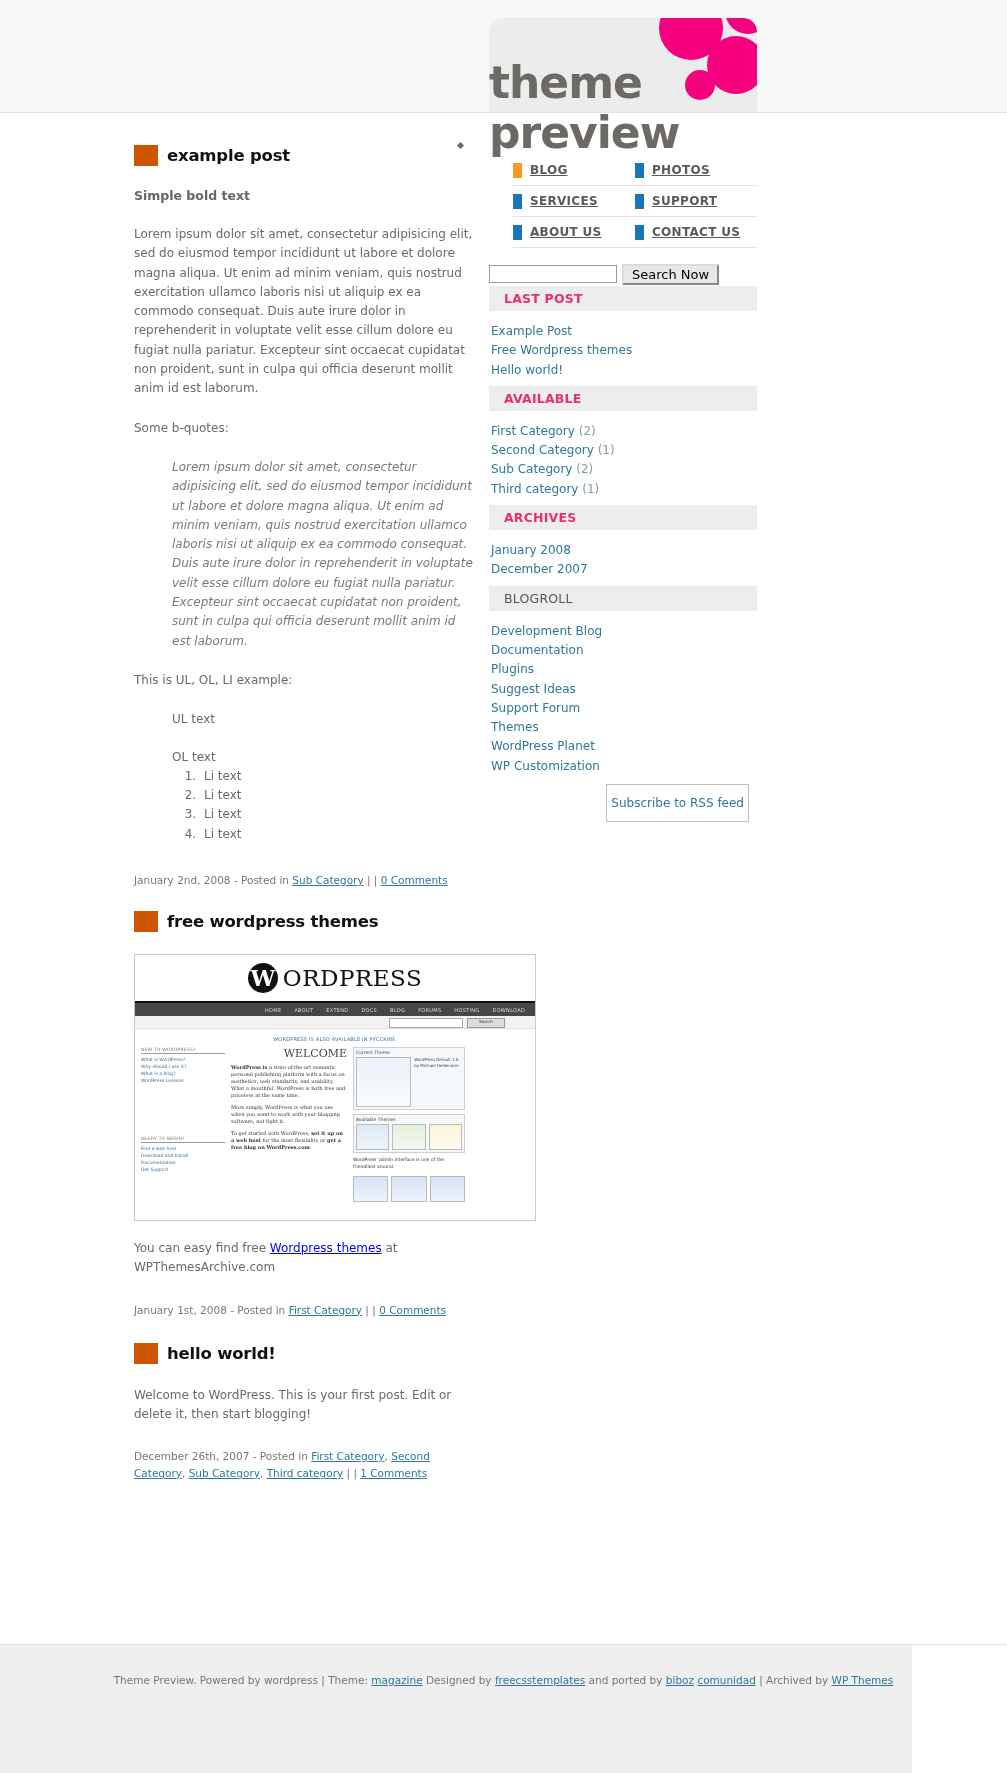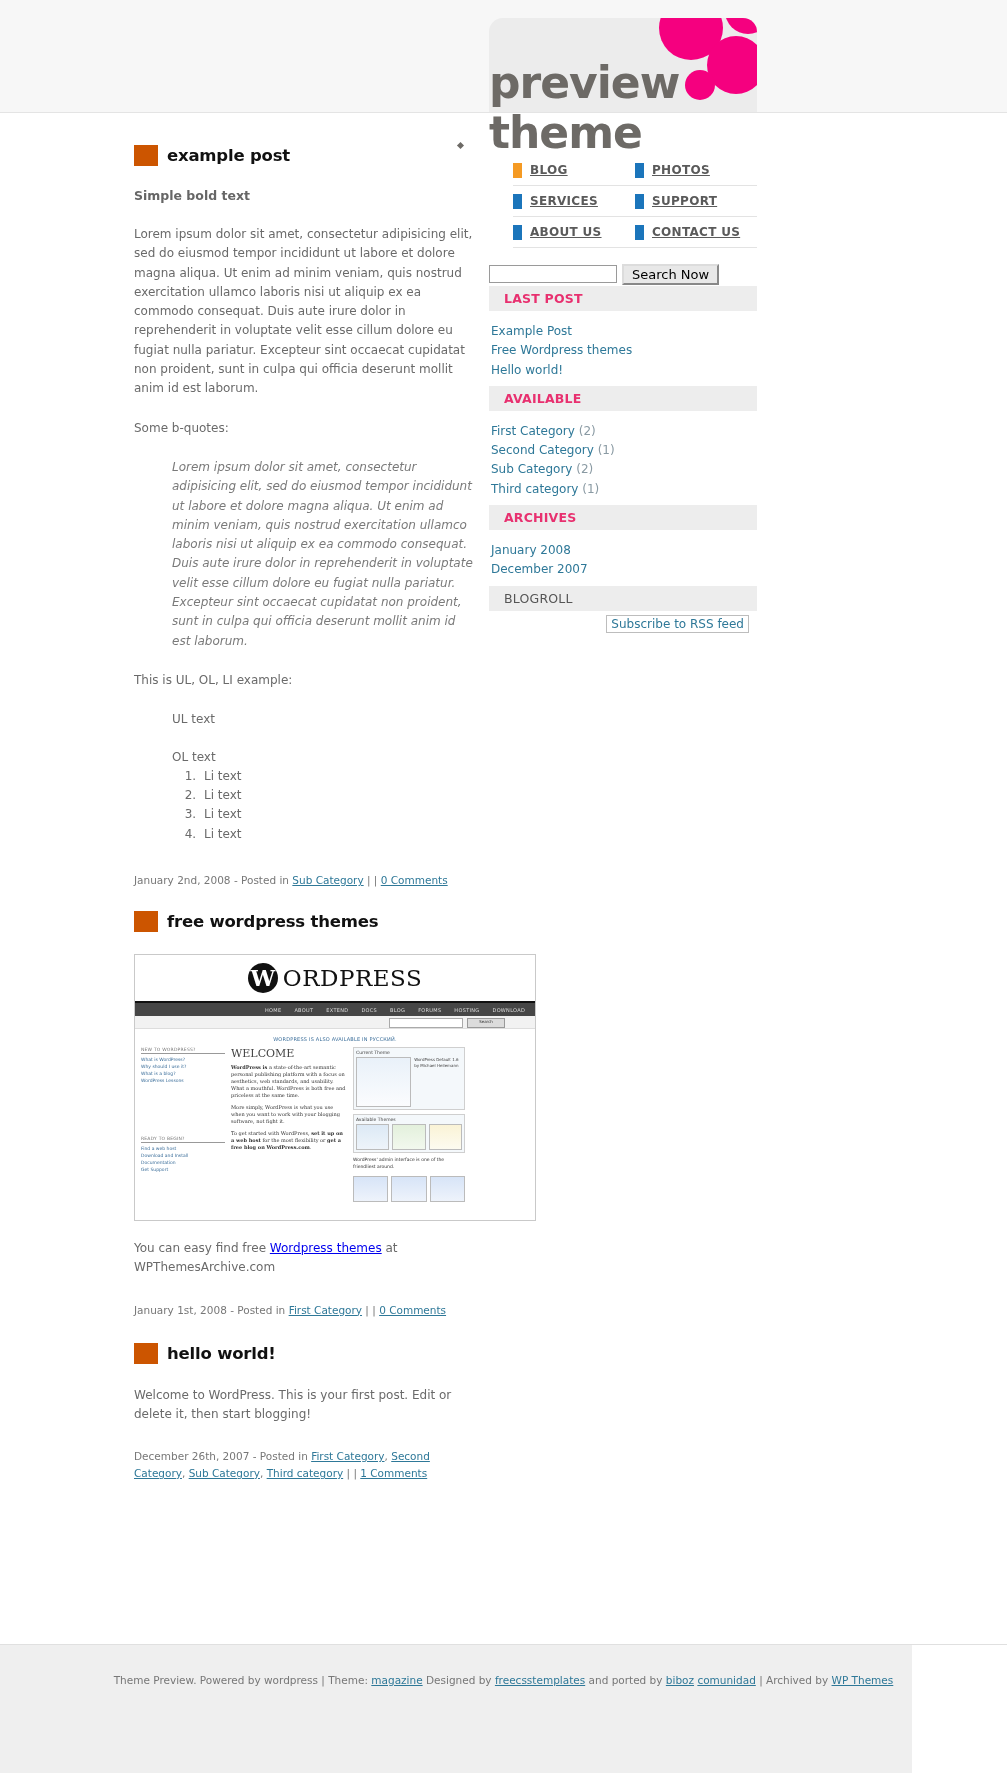--- a/index.html
+++ b/index.html
@@ -85,21 +85,21 @@
   }
   .widget-head.gray span{color:#555;font-weight:normal;}
   .widget-list{list-style:none;margin:0;padding:9px 0 6px 0;}
   .widget-list li{padding:0 0 0 2px;line-height:19.3px;}
   .widget-list li a{
     color:#2e7898;text-decoration:none;font-size:12px;
   }
   .cat-count{color:#8a9aa3;font-size:12px;}
   .rss-wrap{text-align:right;padding-right:8px;padding-top:2px;}
   .rss-link{
-    display:inline-block;border:1px solid #bdbdbd;padding:1px 4px;
+    display:inline-block;border:1px solid #bdbdbd;padding:11px 4px;
     color:#2e7898;font-size:12px;text-decoration:none;
   }
 
   
   .content{position:absolute;left:134px;top:145px;width:340px;}
   .post{margin-bottom:0;}
   .post-title{
     display:flex;align-items:center;margin:0 0 22px 0;
   }
   .post-bullet{
@@ -157,21 +157,21 @@
   .wp-searchrow .sbox{position:absolute;right:72px;top:2px;width:72px;height:8px;background:#fff;border:1px solid #aaa;}
   .wp-searchrow .sbtn{position:absolute;right:30px;top:2px;width:36px;height:8px;background:#dcdcdc;border:1px solid #999;font-size:4px;text-align:center;color:#333;}
   .wp-body{position:relative;height:192px;background:#fff;padding:4px 6px;box-sizing:border-box;}
   .wp-ruline{font-size:5px;color:#3b6e9a;text-align:center;padding:3px 0 5px;letter-spacing:.2px;}
   .wp-cols{display:flex;gap:6px;}
   .wp-c1{width:84px;}
   .wp-c2{width:116px;}
   .wp-c3{width:112px;}
   .wp-sechead{font-size:4.5px;color:#7a7a7a;border-bottom:1px solid #999;padding-bottom:1px;margin-bottom:2px;letter-spacing:.2px;}
   .wp-li{font-size:4.5px;color:#3b6e9a;line-height:7px;}
-  .wp-welcome{font-family:"DejaVu Serif","Liberation Serif",serif;font-size:11px;color:#444;margin-bottom:4px;}
+  .wp-welcome{font-family:"DejaVu Serif","Liberation Serif",serif;font-size:11px;color:#444;margin-bottom:4px;text-align:right;}
   .wp-ptxt{font-size:5px;color:#333;line-height:7px;margin-bottom:5px;font-family:"DejaVu Serif","Liberation Serif",serif;}
   .wp-panel{border:1px solid #cfcfcf;background:#f4f8fb;margin-bottom:4px;padding:2px;}
   .wp-panel .ph{font-size:4.5px;color:#444;margin-bottom:2px;}
   .wp-thumbrow{display:flex;gap:3px;}
   .wp-thumb{width:34px;height:24px;border:1px solid #bbb;background:linear-gradient(#dce9f5,#eef4fa);}
   .wp-thumb.g{background:linear-gradient(#e3f0dc,#f2f8ee);}
   .wp-thumb.y{background:linear-gradient(#faf3d6,#fdfbf0);}
   .wp-thumb.b{background:linear-gradient(#d7e4f7,#eef3fb);}
   .wp-caption{font-size:4.5px;color:#333;line-height:6.5px;margin-top:3px;}
   .wp-bigthumb{width:100px;height:48px;border:1px solid #bbb;background:linear-gradient(#e9f1f9,#fbfcfe);}
@@ -194,22 +194,22 @@
 <div class="page">
 
   <div class="header-band"></div>
   <div class="header-box">
     <div class="blob blob1"></div>
     <div class="blob blob2"></div>
     <div class="blob blob3"></div>
     <div class="blob blob4"></div>
   </div>
   <div class="site-title">
+    <span class="title-l2">theme</span>
     <span class="title-l2">preview</span>
-    <span class="title-l2">theme</span>
   </div>
   <div class="tiny-diamond"></div>
 
   <div class="nav">
     <div class="nav-row">
       <div class="nav-item">
         <span class="nav-bullet orange"></span>
         <a href="#">BLOG</a>
       </div>
       <div class="nav-item">
@@ -276,20 +276,30 @@
       <ul class="widget-list">
         <li><a href="#">January 2008</a></li>
         <li><a href="#">December 2007</a></li>
       </ul>
     </div>
 
     <div class="widget">
       <div class="widget-head gray">
         <span>BLOGROLL</span>
       </div>
+      <ul class="widget-list">
+        <li><a href="#">Development Blog</a></li>
+        <li><a href="#">Documentation</a></li>
+        <li><a href="#">Plugins</a></li>
+        <li><a href="#">Suggest Ideas</a></li>
+        <li><a href="#">Support Forum</a></li>
+        <li><a href="#">Themes</a></li>
+        <li><a href="#">WordPress Planet</a></li>
+        <li><a href="#">WP Customization</a></li>
+      </ul>
       <div class="rss-wrap">
         <a class="rss-link" href="#">Subscribe to RSS feed</a>
       </div>
     </div>
 
   </div>
 
   <div class="content">
 
     <div class="post">

